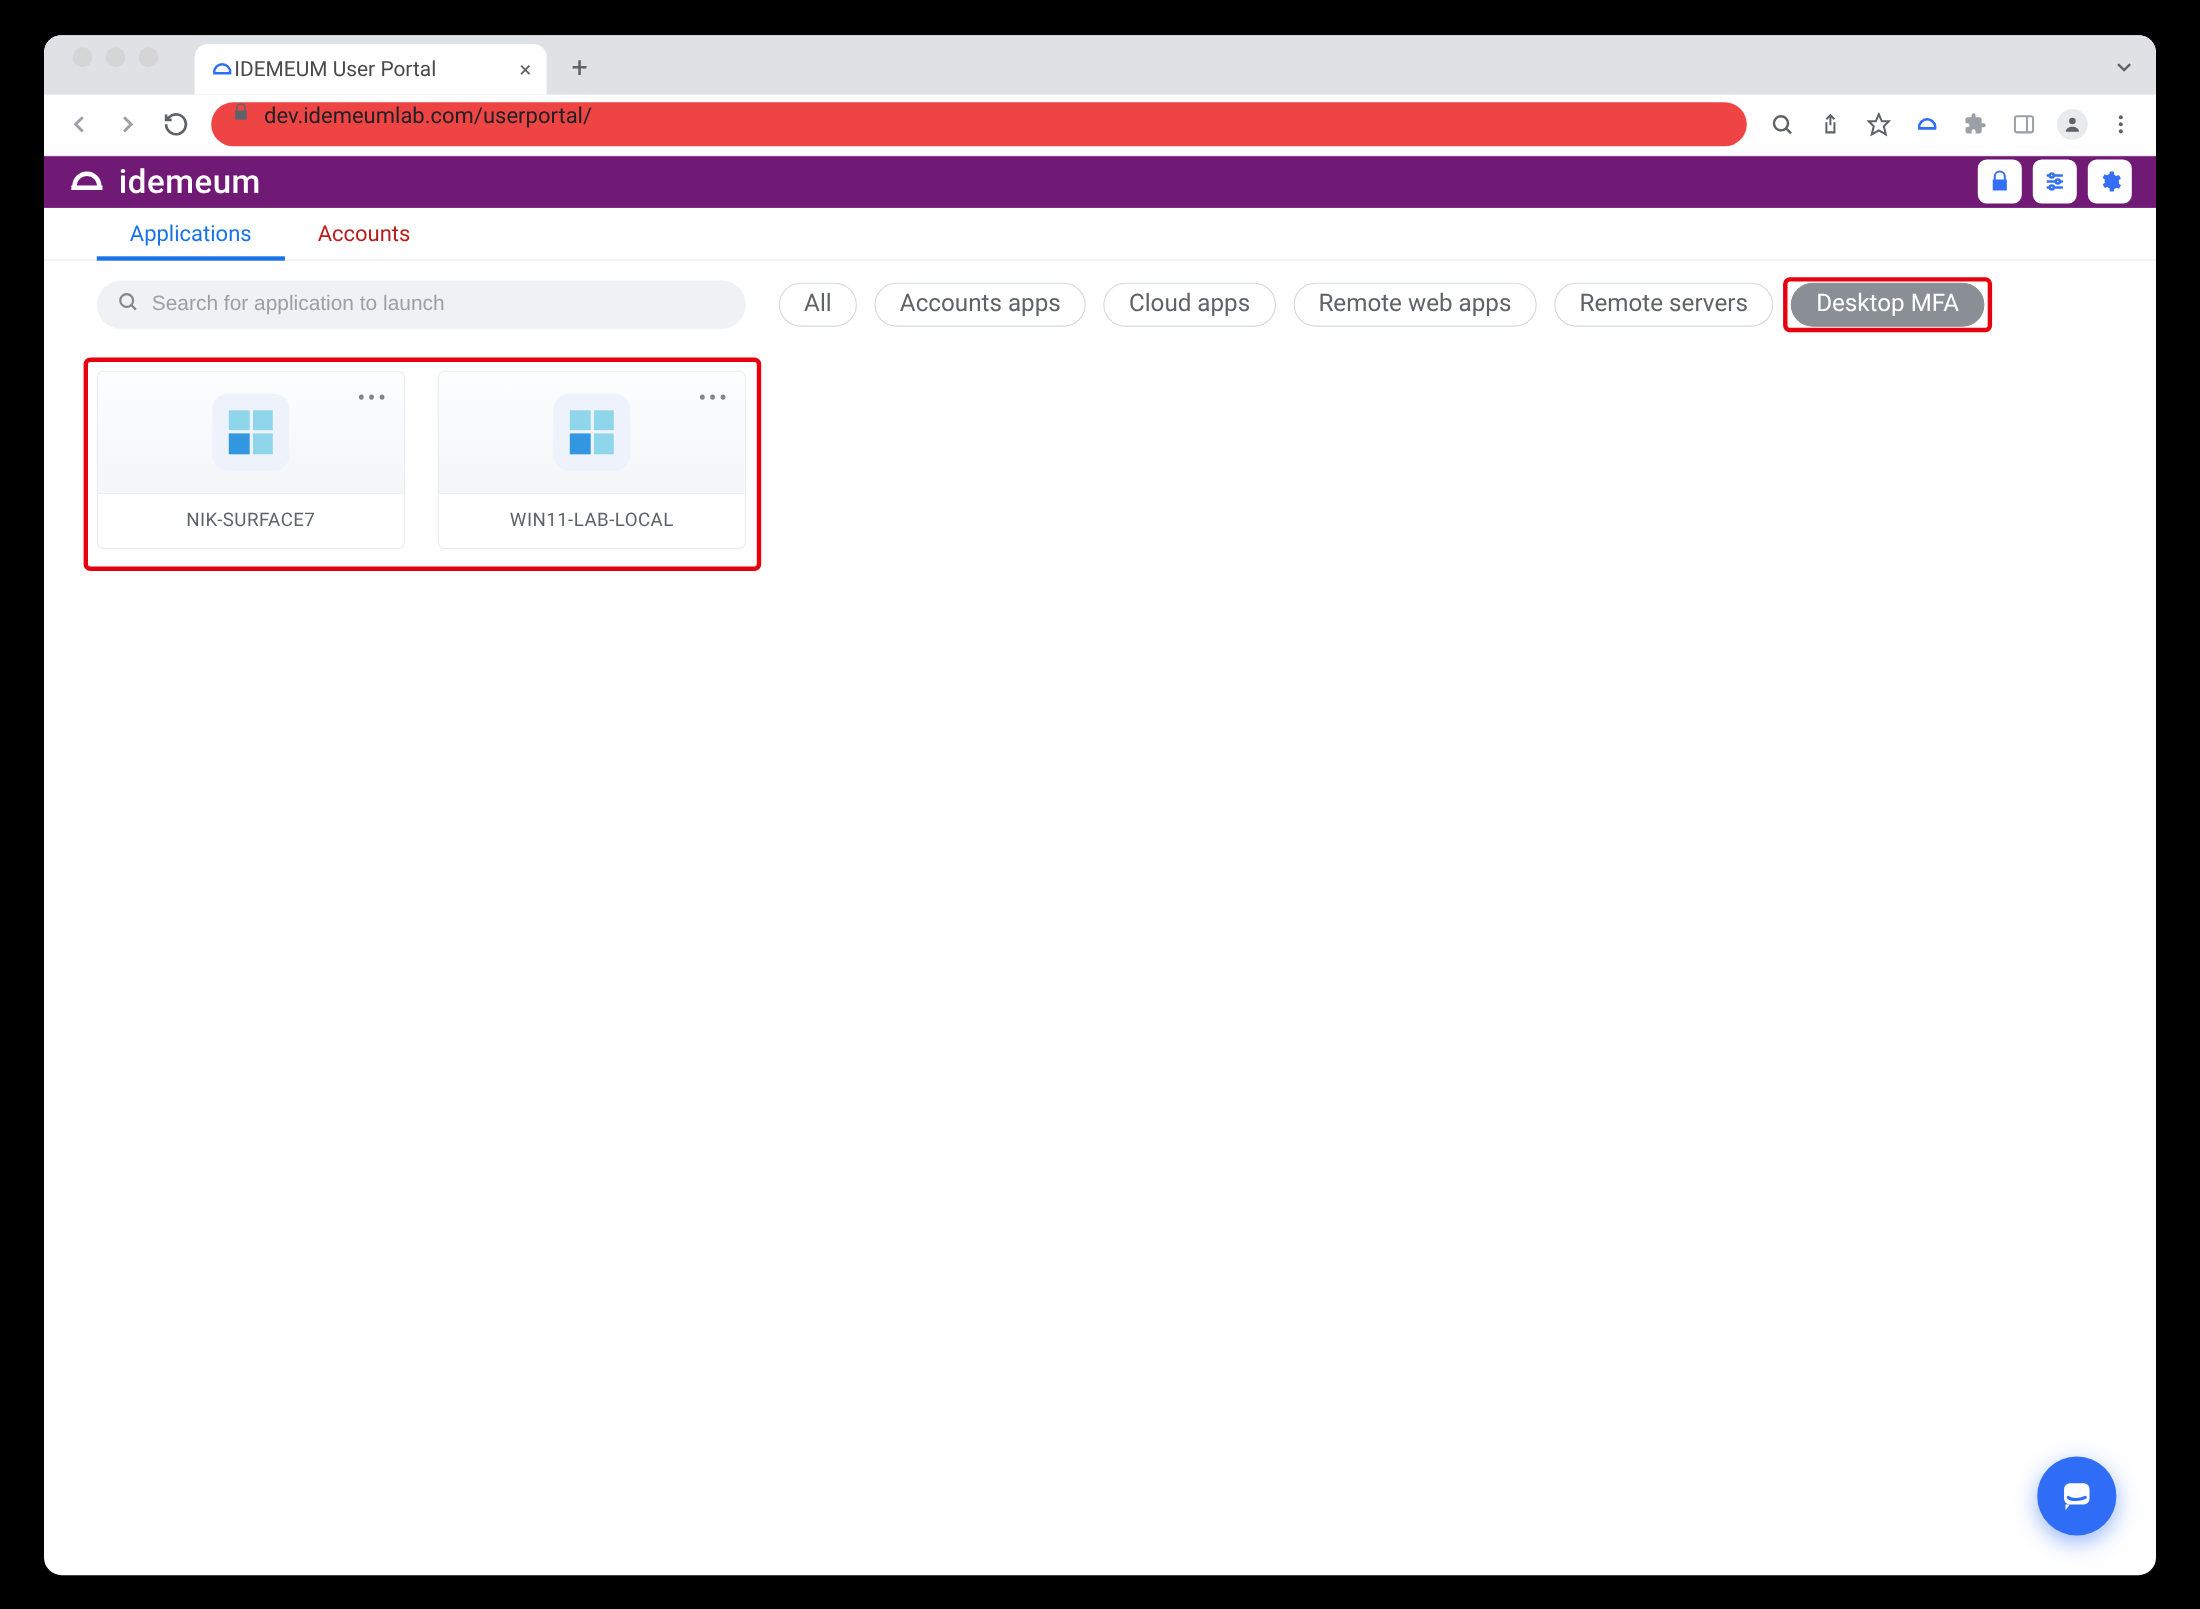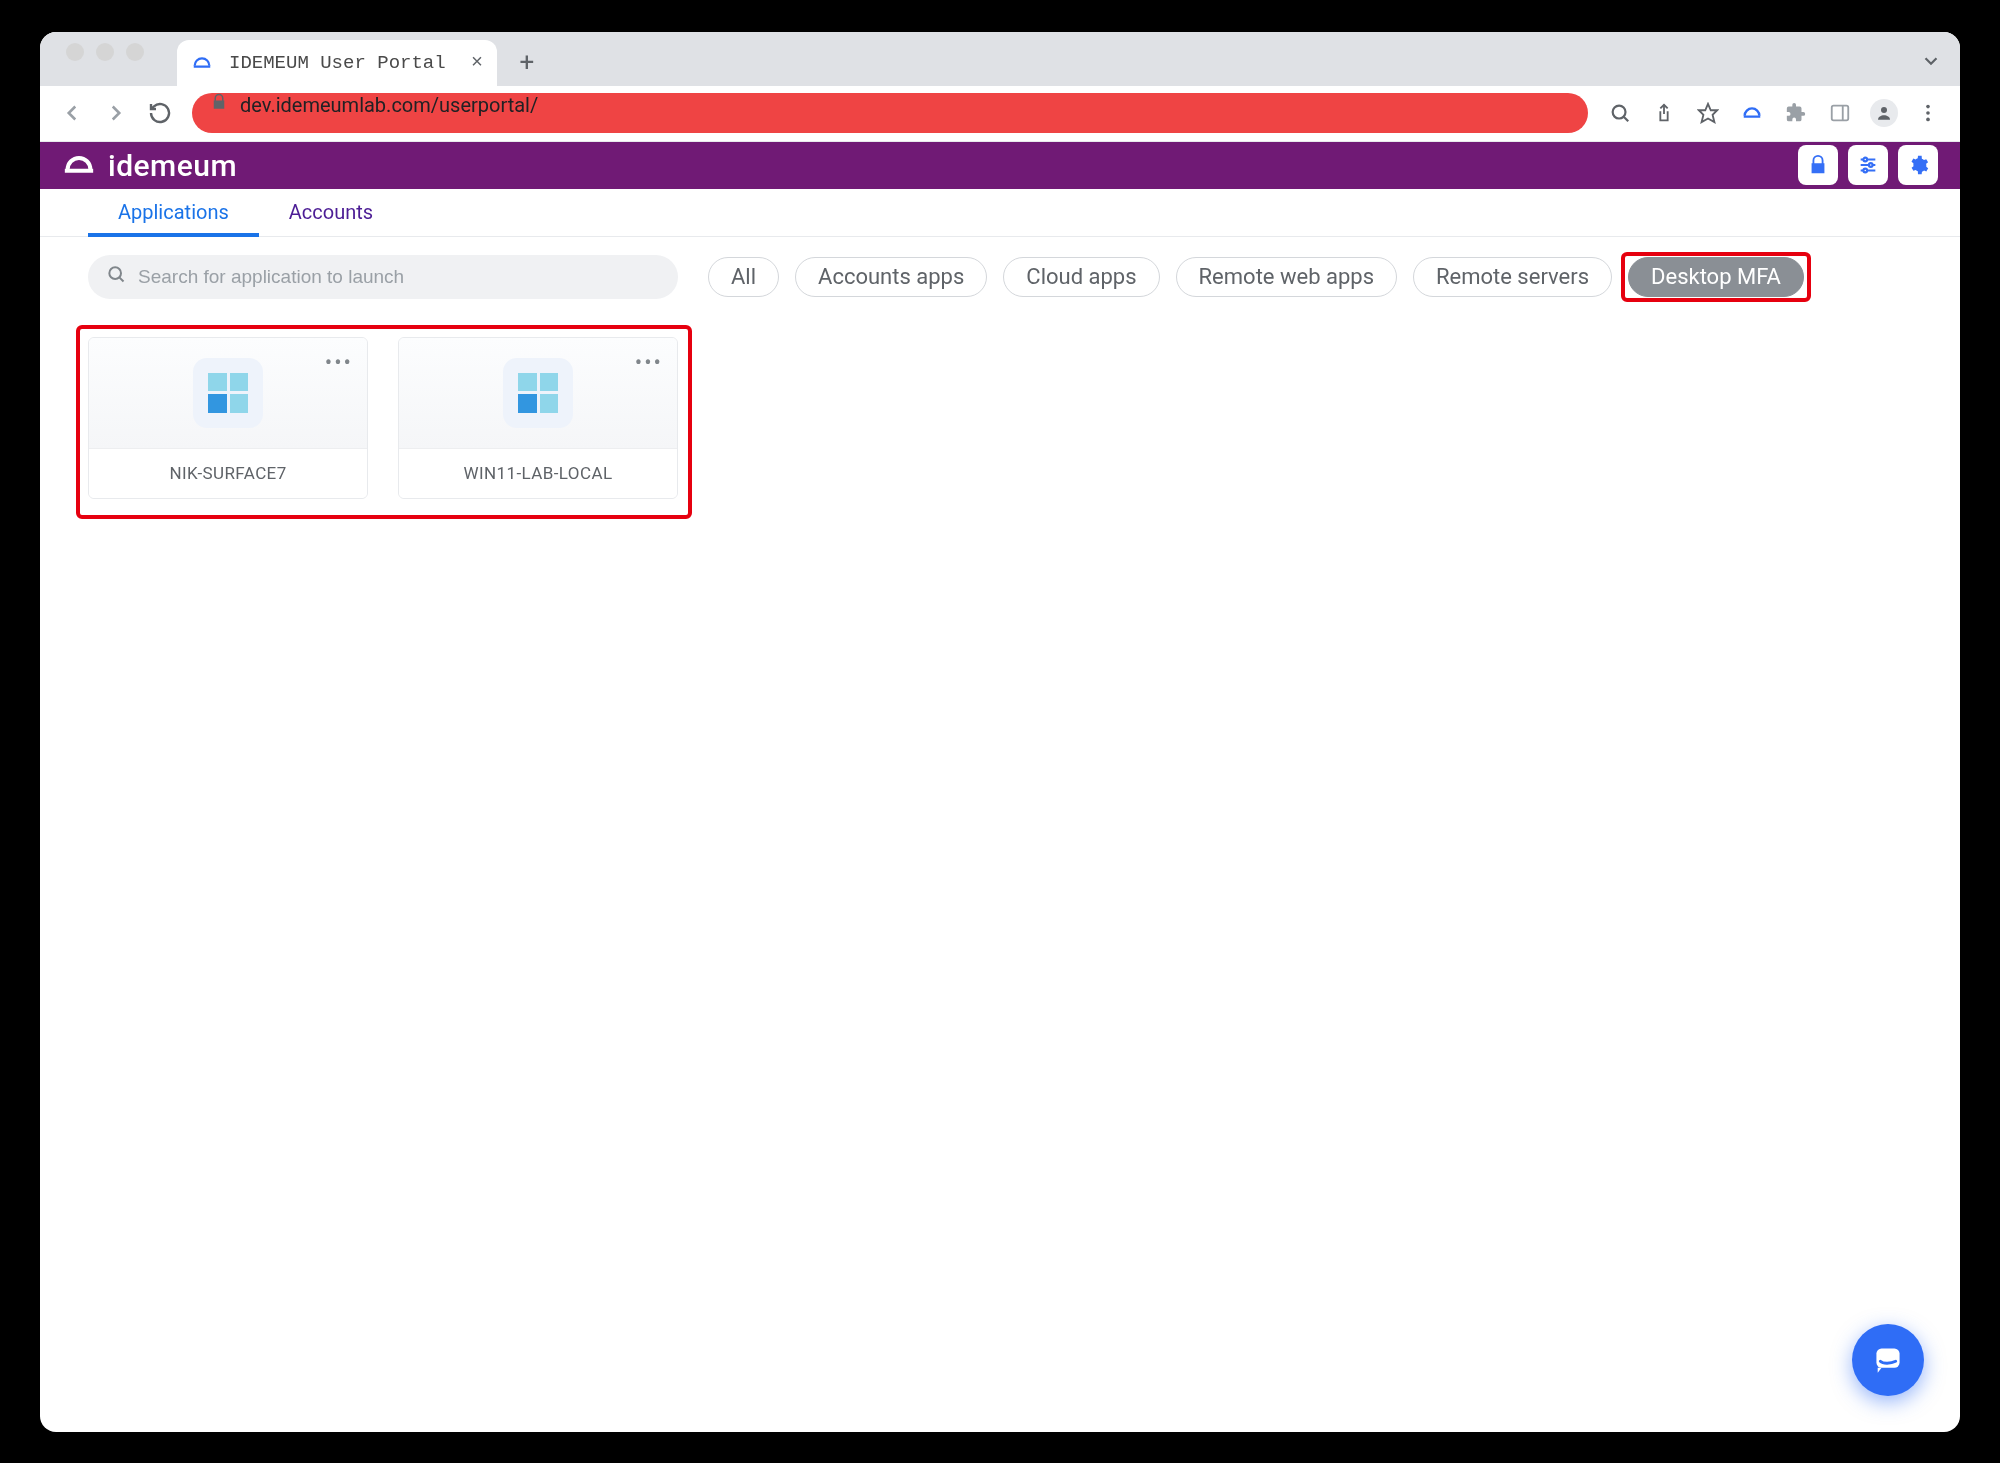--- a/index.html
+++ b/index.html
@@ -41,23 +41,22 @@
   .browser-tab {
     background: #fff;
     height: 46px;
     width: 320px;
     border-top-left-radius: 12px;
     border-top-right-radius: 12px;
     margin-left: 25px;
     display: flex;
     align-items: center;
     padding: 0 14px;
-    gap: 16px;
+    gap: 0;
     position: relative;
-    font-family: Liberation Mono, monospace;
   }
   .browser-tab .favicon { width: 22px; height: 22px; color: #2f6df6; display:flex; align-items:center; justify-content:center; }
   .browser-tab .title { font-size: 19px; color: #4a4a4a; flex: 1; white-space: nowrap; overflow: hidden; }
   .browser-tab .close { font-size: 20px; color: #5f6368; cursor: pointer; }
   .new-tab-btn { width: 40px; height: 40px; display:flex; align-items:center; justify-content:center; font-size:26px; color:#5f6368; margin-left: 10px; margin-bottom: 4px; cursor:pointer; }
   .tab-strip .dropdown { position:absolute; right:18px; top:18px; font-size:22px; color:#5f6368; cursor:pointer; }
 
   .url-bar {
     height: 56px;
     background: #fff;
@@ -106,21 +105,21 @@
     border-bottom: 1px solid #e8eaed;
     display: flex;
     padding: 0 48px;
     text-align: right;
   }
   .page-tab {
     padding: 0 30px;
     display:flex;
     align-items:center;
     font-size: 20px;
-    color: #4c1d95;
+    color: #b91c1c;
     cursor:pointer;
     position:relative;
   }
   .page-tab.active { color:#1a73e8; }
   .page-tab.active::after {
     content:"";
     position:absolute;
     left:0; right:0; bottom:-1px;
     height:4px;
     background:#1a73e8;

